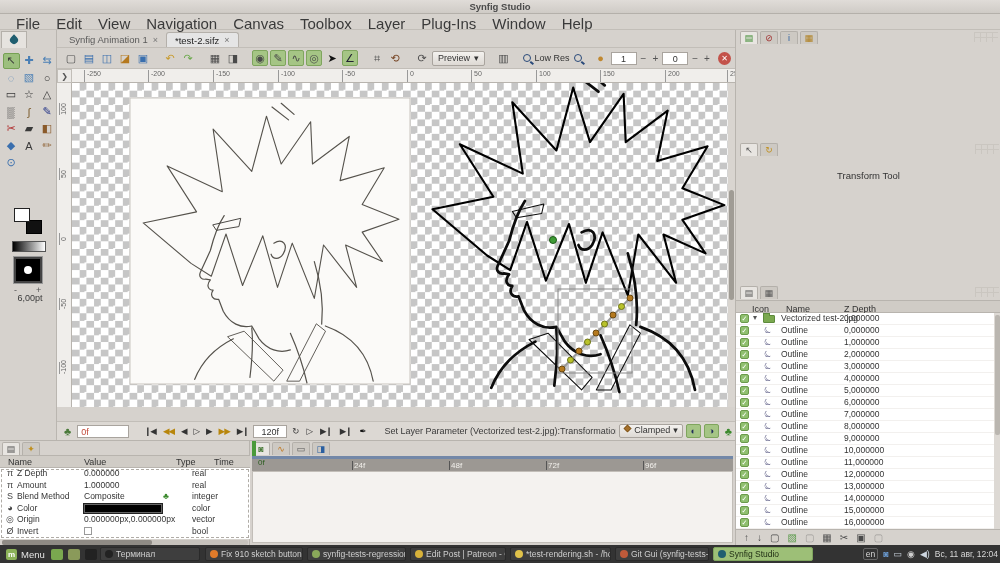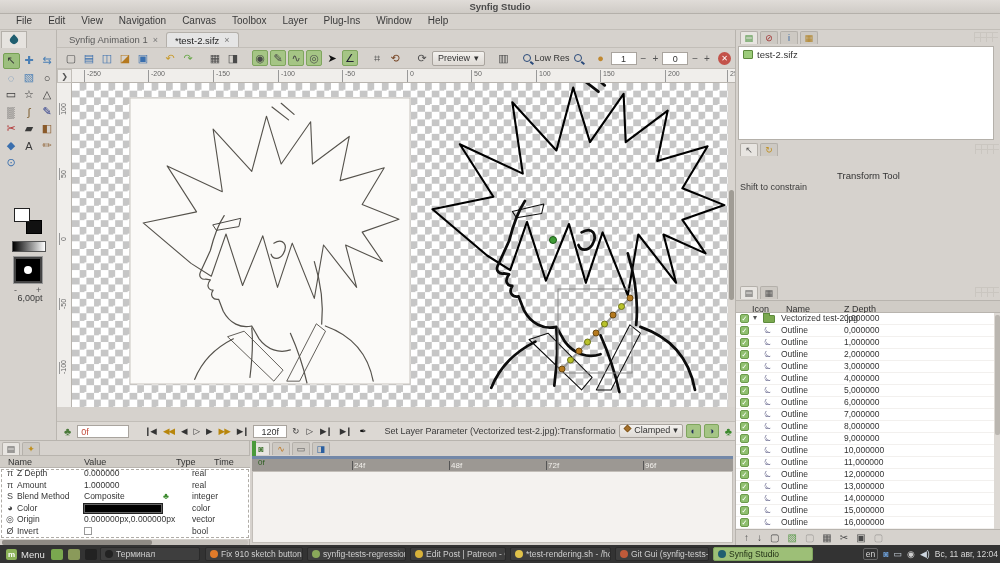--- a/index.html
+++ b/index.html
@@ -2,21 +2,21 @@
 <html><head>
 <meta charset="utf-8">
 <style>
 *{box-sizing:border-box;margin:0;padding:0}
 body{font-family:"Liberation Sans",sans-serif;font-size:10px;color:#2e2e2e;background:#888}
 #screen{position:relative;width:1000px;height:563px;background:#d6d2cd;overflow:hidden}
 .abs{position:absolute}
 
 #titlebar{left:0;top:0;width:1000px;height:14px;background:linear-gradient(#e0dcd8,#cfcbc6);border-bottom:1px solid #b4b0aa;text-align:center;font-size:9.5px;font-weight:bold;color:#4a4a4a;line-height:14px}
 #menubar{left:0;top:14px;width:1000px;height:16px;background:#d6d2cd;border-bottom:1px solid #c2beb8;display:flex;padding-left:8px}
-.menu-item{padding:1px 8px;font-size:10px;color:#3a3a3a;cursor:default}
+.menu-item{padding:1px 8px;font-size:15px;color:#3a3a3a;cursor:default}
 
 #toolbox{left:0;top:30px;width:57px;height:410px;background:#d6d2cd;border-right:1px solid #bab6b0}
 #logo-tab{position:absolute;left:1px;top:1px;width:26px;height:17px;background:#e6e3df;border:1px solid #b4b0aa;border-bottom:none;display:flex;align-items:center;justify-content:center}
 .droplet{width:8px;height:8px;background:#1f5e70;border-radius:0 50% 50% 50%;transform:rotate(45deg)}
 #tools{position:absolute;left:2px;top:22px;width:54px;display:flex;flex-wrap:wrap}
 .tool{width:17px;height:16px;margin:0.5px;display:flex;align-items:center;justify-content:center;font-size:11px;color:#3a3a3a;border-radius:2px}
 .tool.active{background:#9cbf7e;border:1px solid #76a154}
 
 #ol-swatch{left:14px;top:178px;width:16px;height:14px;background:#fff;border:1px solid #222;z-index:2}
 #fl-swatch{left:26px;top:190px;width:16px;height:14px;background:#111;border:1px solid #000}
@@ -471,39 +471,31 @@
 
   <div id="rightpanel" class="abs">
     <div class="rtabs" style="left:4px;top:1px">
 
     <span class="icon-tab active" style="color: rgb(60, 138, 46);">▤</span>
         <span class="icon-tab" style="color: rgb(160, 48, 48);">⊘</span>
         <span class="icon-tab" style="color: rgb(42, 95, 160);">i</span>
         <span class="icon-tab" style="color: rgb(176, 128, 32);">▦</span>
       </div>
     <div class="dockgrid"></div>
-    <div id="lib-list">
-
-        <div class="lib-item">
-          <span class="page-ic"></span>
-          <span>test-2.sifz</span>
-        </div>
-      </div>
 
     <div id="tool-opts">
       <div class="rtabs" style="left:4px;top:1px">
 
       <span class="icon-tab active">↖</span>
           <span class="icon-tab" style="color: rgb(192, 144, 32);">↻</span>
         </div>
       <div class="dockgrid"></div>
       <div id="to-title">Transform Tool</div>
       <div id="to-lines">
 
-          <div class="to-line">Shift to constrain</div>
         </div>
     </div>
 
     <div id="layers">
       <div class="rtabs" style="left:4px;top:1px">
 
       <span class="icon-tab active">▤</span>
           <span class="icon-tab">▦</span>
         </div>
       <div class="dockgrid"></div>

